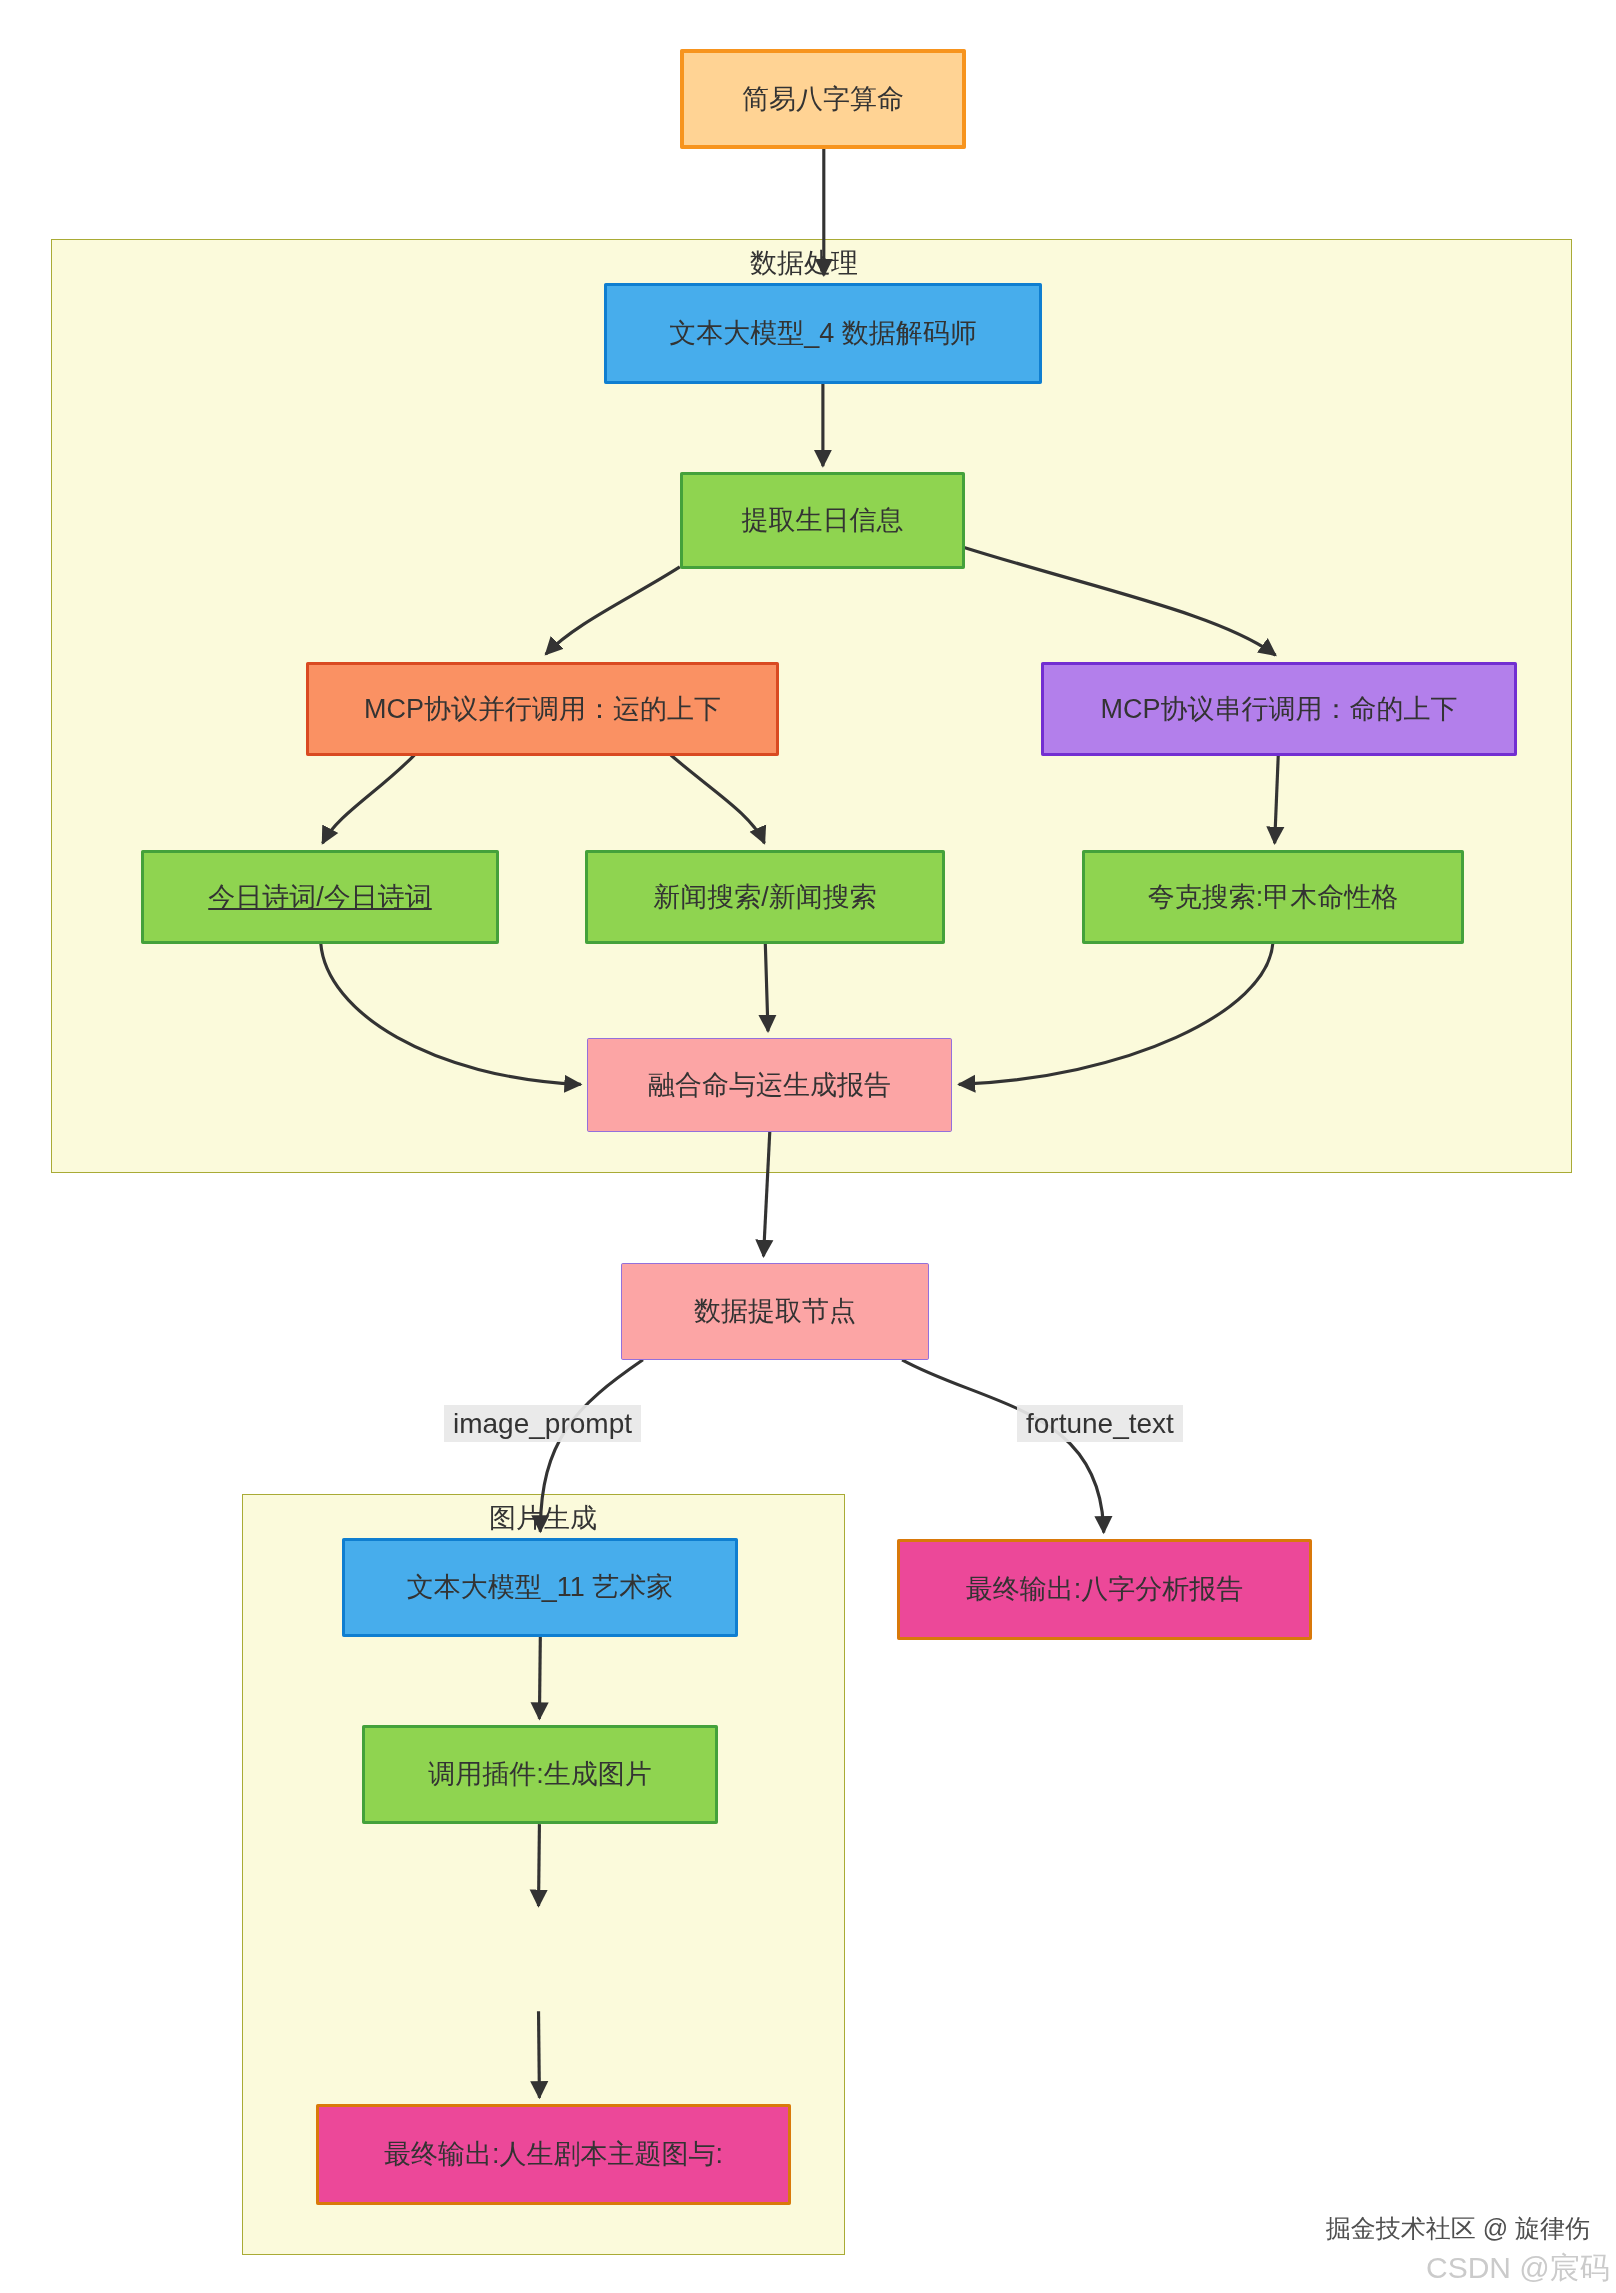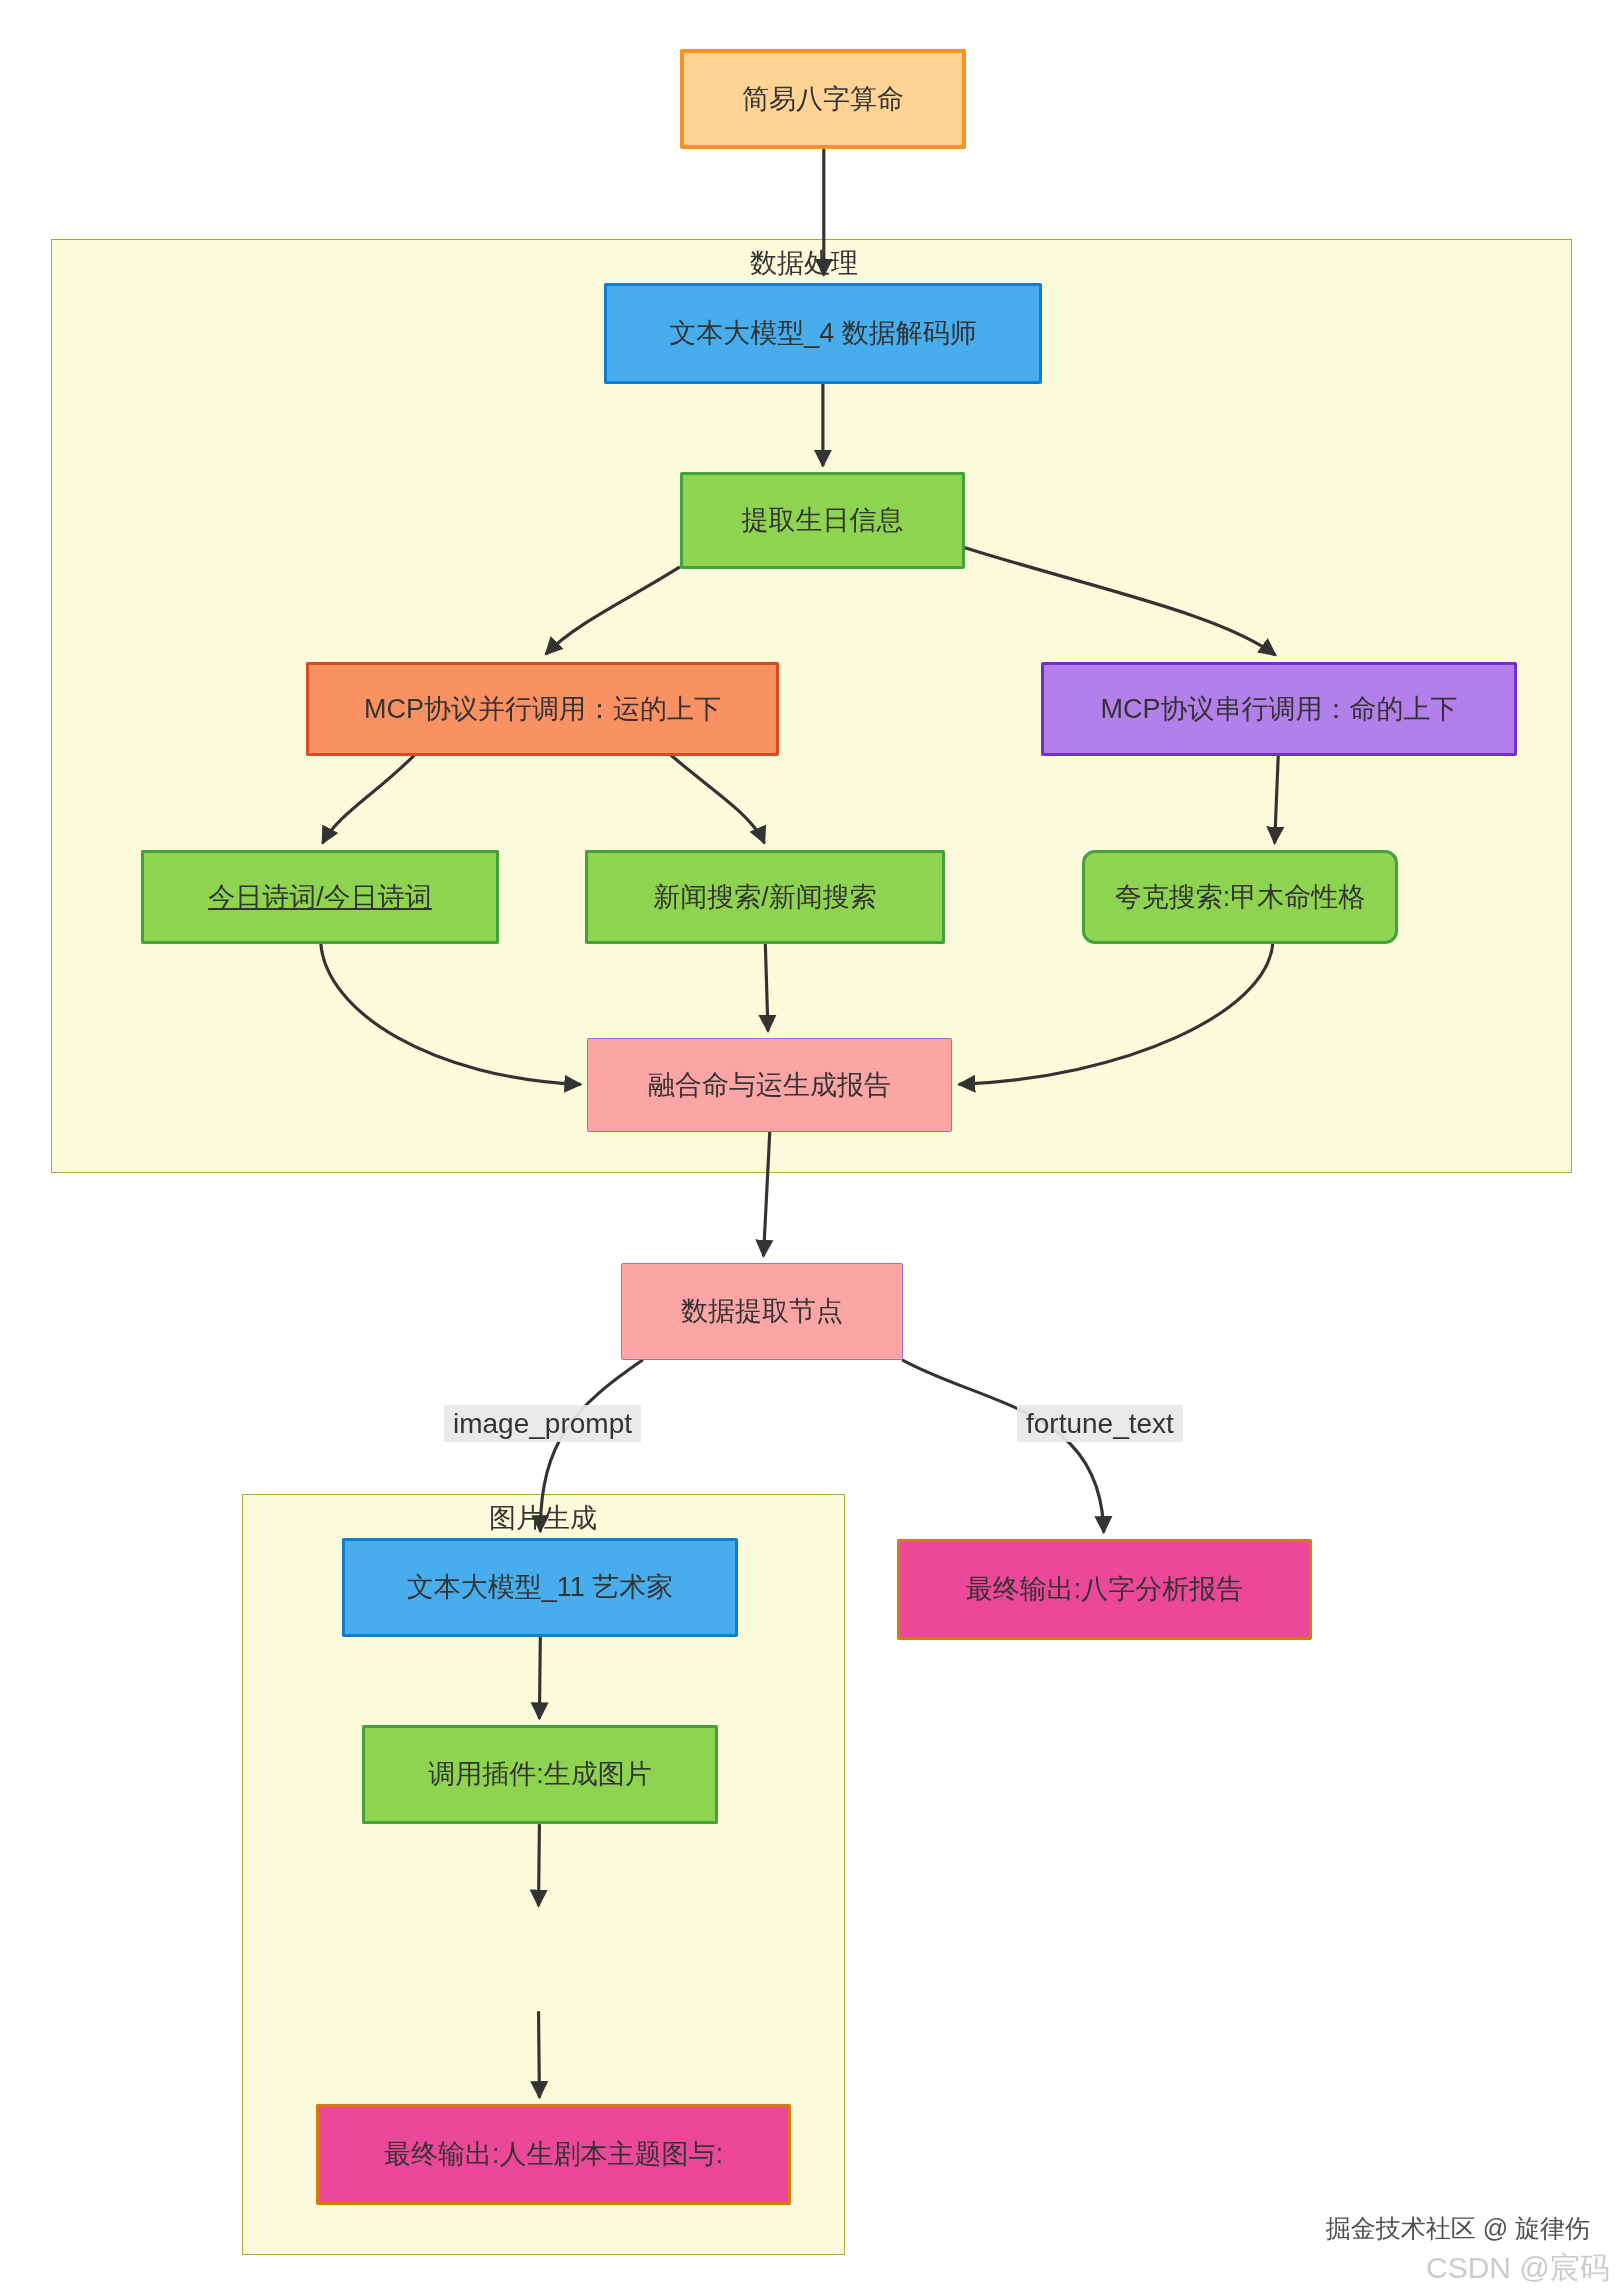--- a/index.html
+++ b/index.html
@@ -36,23 +36,23 @@
   .purple-style {background:#b37feb;border:3.6px solid #722ed1;}
   .lavender-style{background:#fca5a5;border:1.8px solid #9370db;text-align:center;}
   .amber-style  {background:#ec4899;border:3.6px solid #d9790a;}
   #n-start     {left:680px;top:49px;  width:286px;height:100px;}
   #n-decoder   {left:604px;top:283px; width:438px;height:101px;}
   #n-birth     {left:680px;top:472px; width:285px;height:97px;}
   #n-mcp-par   {left:306px;top:662px; width:473px;height:94px;}
   #n-mcp-ser   {left:1041px;top:662px;width:476px;height:94px;}
   #n-poem      {left:141px;top:850px; width:358px;height:94px;text-decoration:underline;}
   #n-news      {left:585px;top:850px; width:360px;height:94px;}
-  #n-quark     {left:1082px;top:850px;width:316px;height:94px;border-radius:13px;}
+  #n-quark     {left:1082px;top:850px;width:382px;height:94px;}
   #n-fuse      {left:587px;top:1038px;width:365px;height:94px;}
-  #n-extract   {left:621px;top:1263px;width:282px;height:97px;}
+  #n-extract   {left:621px;top:1263px;width:308px;height:97px;}
   #n-artist    {left:342px;top:1538px;width:396px;height:99px;}
   #n-plugin    {left:362px;top:1725px;width:356px;height:99px;}
   #n-script    {left:369px;top:1913px;width:339px;height:99px;}
   #n-final-img {left:316px;top:2104px;width:475px;height:101px;}
   #n-final-txt {left:897px;top:1539px;width:415px;height:101px;}
   
   .watermark{position:absolute;z-index:6;white-space:nowrap;}
   #wm-juejin{right:27px;top:2212px;font-size:25px;color:#4f4f4f;text-shadow:1.8px 1.8px 0.9px #ffffff;}
   #wm-csdn{right:7.2px;top:2248px;font-size:30px;color:#cbcbcb;text-shadow:0.9px 0.9px 0 #ffffff;}
 </style>

